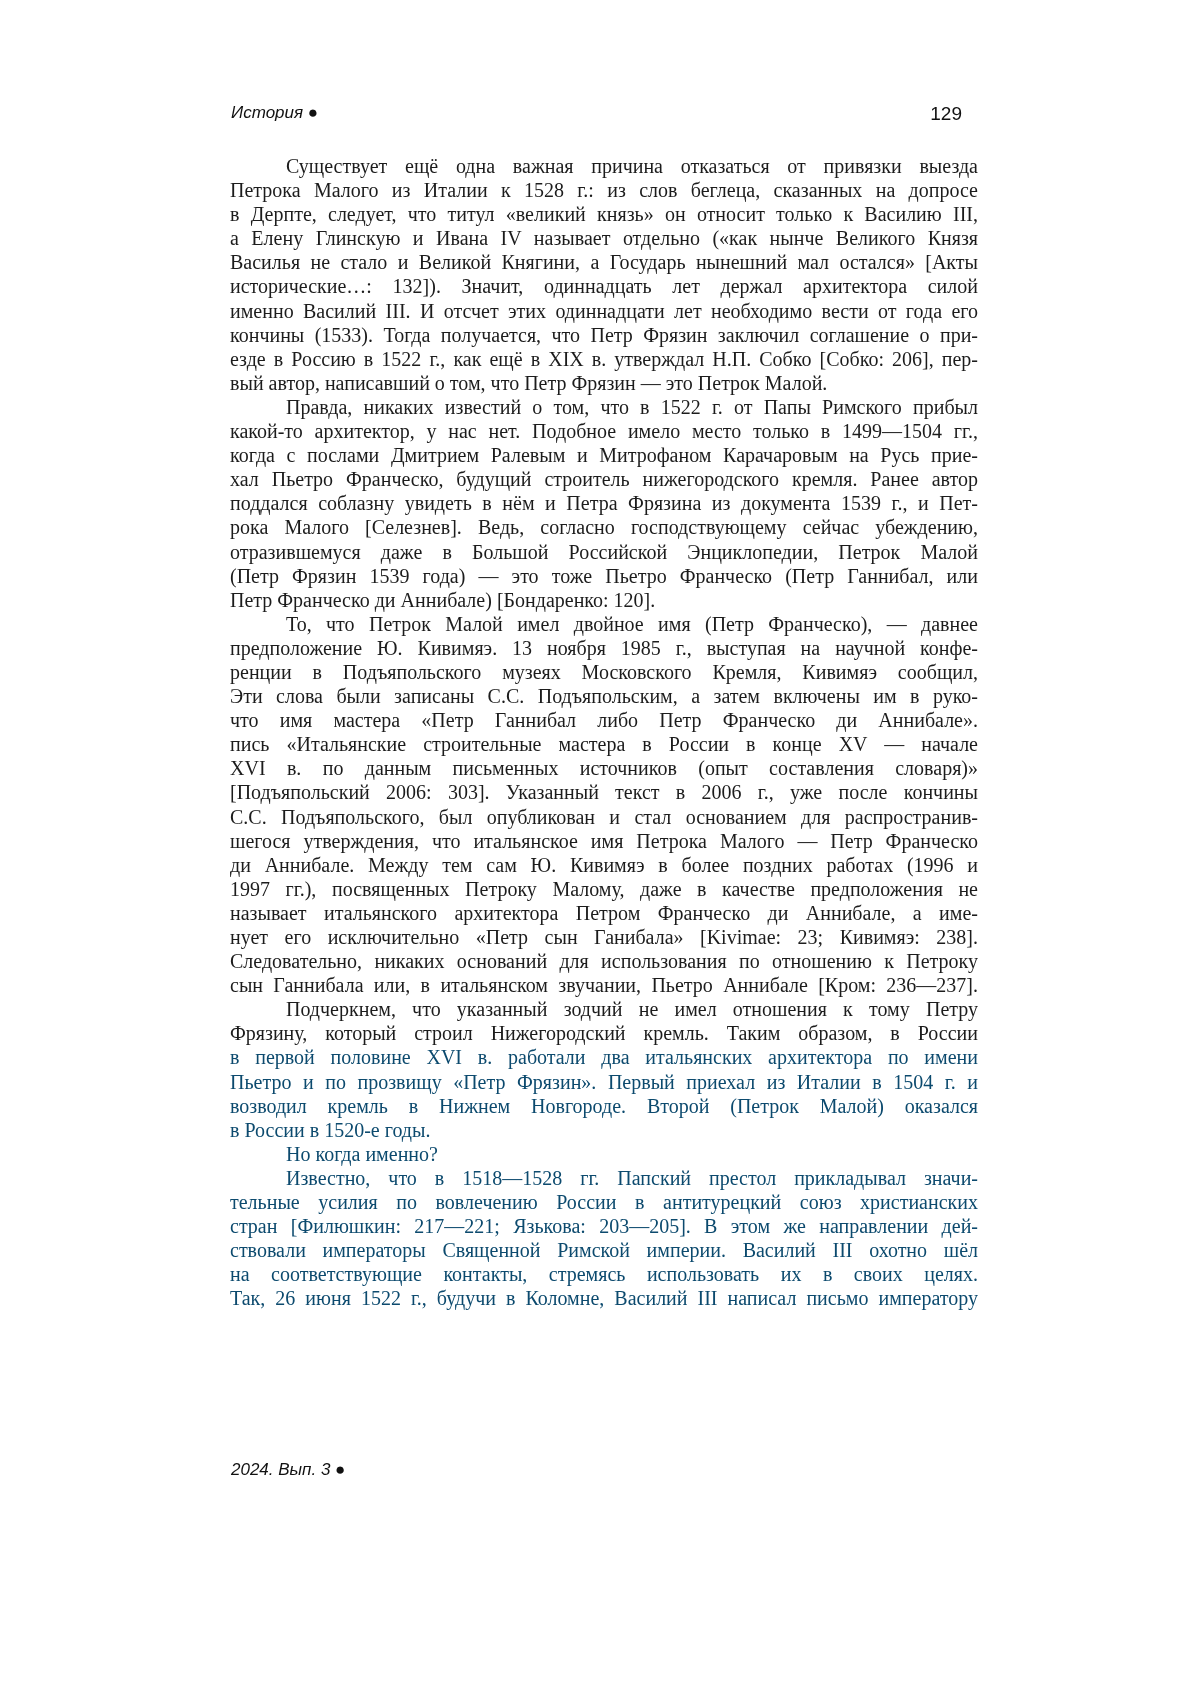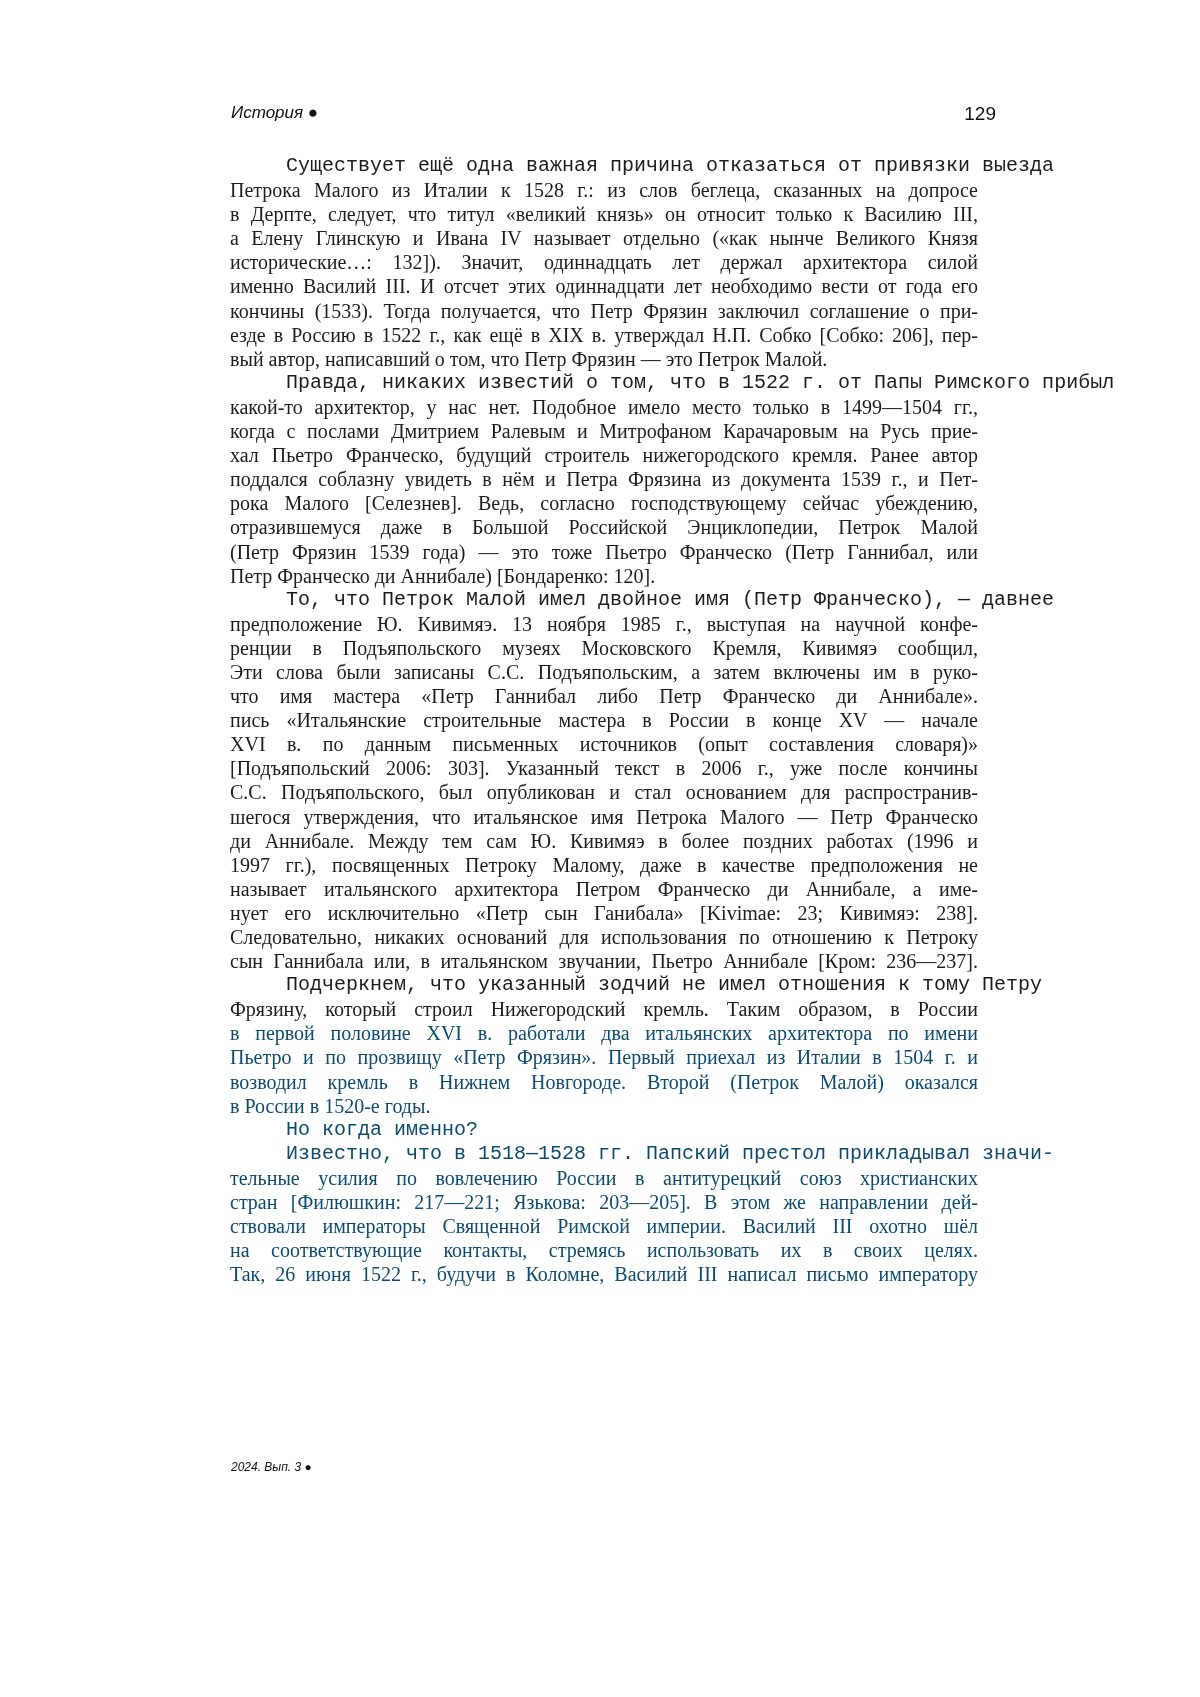--- a/index.html
+++ b/index.html
@@ -19,33 +19,33 @@
       left: 231px;
       top: 103px;
       font-family: "Liberation Sans", sans-serif;
       font-style: italic;
       font-size: 17px;
       color: #111;
       text-align: center;
     }
     .page-number {
       position: absolute;
-      right: 204px;
+      right: 238px;
       top: 103px;
       font-family: "Liberation Sans", sans-serif;
       font-size: 19px;
       color: #111;
     }
     .running-foot {
       position: absolute;
       left: 231px;
       top: 1460px;
       font-family: "Liberation Sans", sans-serif;
       font-style: italic;
-      font-size: 12px;
+      font-size: 17px;
       color: #111;
     }
     .text-block {
       position: absolute;
       left: 230px;
       top: 154px;
       width: 748px;
       font-family: "Liberation Serif", serif;
       font-size: 20px;
       line-height: 24.1px;
@@ -57,39 +57,39 @@
       text-align: justify;
       text-align-last: justify;
       height: 24.1px;
       overflow: visible;
     }
     .line.last {
       text-align-last: left;
     }
     .line.indent {
       padding-left: 56px;
-      font-family: Liberation Mono, monospace;
     }
     .gray {
       color: #0c4a6e;
     }
   </style>
 </head>
 <body>
 
 <div class="running-head">История ●</div>
 <div class="page-number">129</div>
 
 <div class="text-block">
 
   <div>
     <span class="line indent">Существует ещё одна важная причина отказаться от привязки выезда</span>
     <span class="line">Петрока Малого из Италии к 1528 г.: из слов беглеца, сказанных на допросе</span>
     <span class="line">в Дерпте, следует, что титул «великий князь» он относит только к Василию III,</span>
     <span class="line">а Елену Глинскую и Ивана IV называет отдельно («как нынче Великого Князя</span>
+    <span class="line">Василья не стало и Великой Княгини, а Государь нынешний мал остался» [Акты</span>
     <span class="line">исторические…: 132]). Значит, одиннадцать лет держал архитектора силой</span>
     <span class="line">именно Василий III. И отсчет этих одиннадцати лет необходимо вести от года его</span>
     <span class="line">кончины (1533). Тогда получается, что Петр Фрязин заключил соглашение о при-</span>
     <span class="line">езде в Россию в 1522 г., как ещё в XIX в. утверждал Н.П. Собко [Собко: 206], пер-</span>
     <span class="line last">вый автор, написавший о том, что Петр Фрязин — это Петрок Малой.</span>
   </div>
 
   <div>
     <span class="line indent">Правда, никаких известий о том, что в 1522 г. от Папы Римского прибыл</span>
     <span class="line">какой-то архитектор, у нас нет. Подобное имело место только в 1499—1504 гг.,</span>

